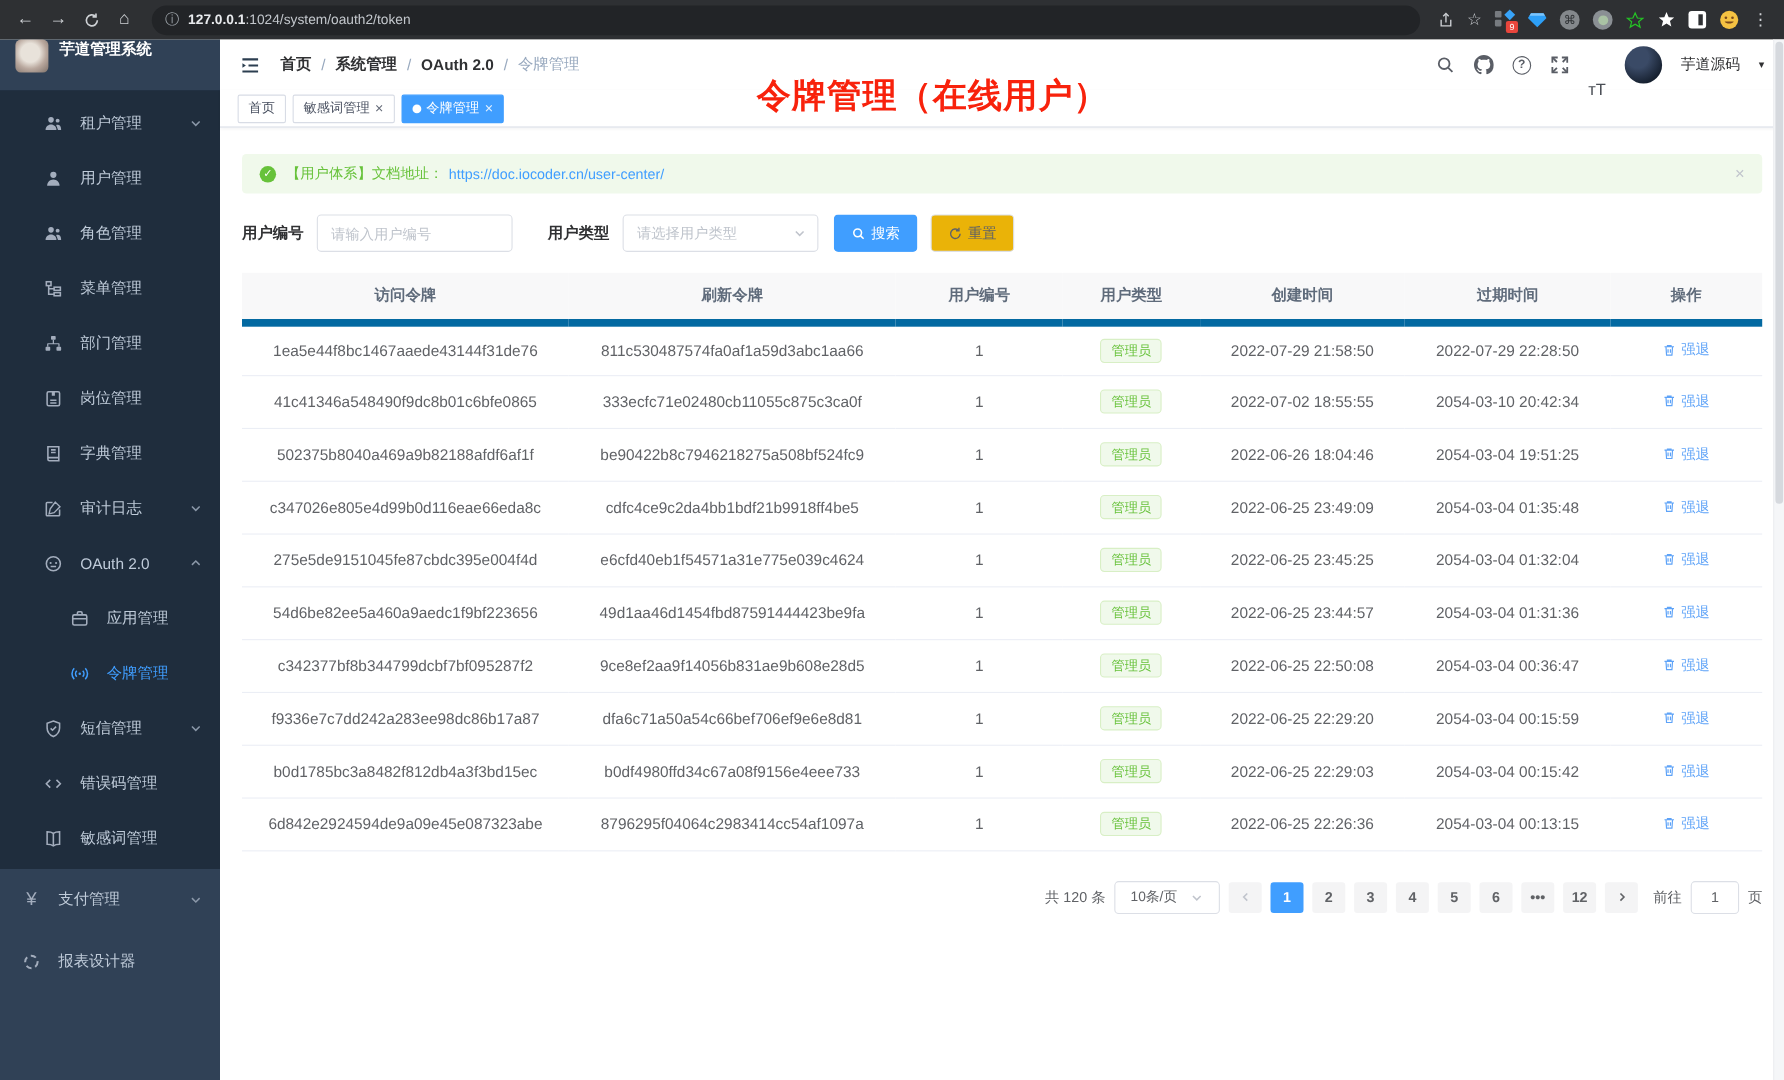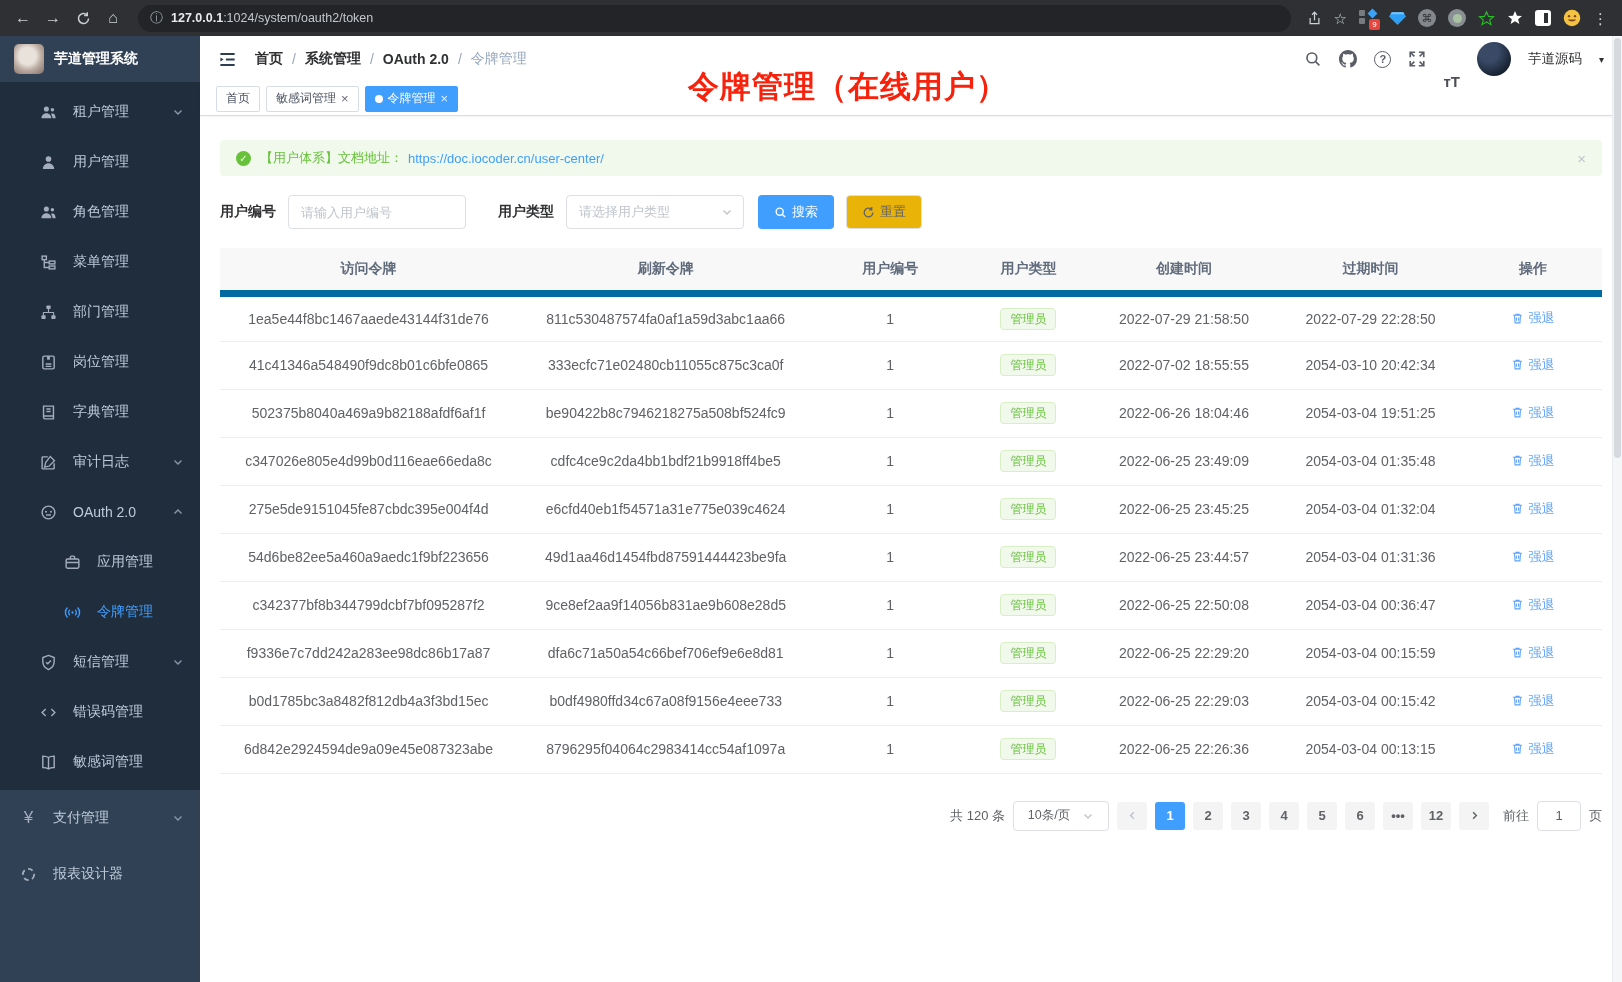--- a/index.html
+++ b/index.html
@@ -34,21 +34,21 @@
   .target-circle i { width:9px; height:9px; border-radius:50%; background:#a9c2a4; }
   .reader-ic { width:16px; height:16px; background:#fff; border-radius:3px; position:relative; }
   .reader-ic i { position:absolute; right:3px; top:3px; width:4px; height:10px; background:#2e3033; }
   .emoji-ic { width:18px; height:18px; }
 
   
   .app { display:flex; height:946px; }
 
   
   .sidebar { width:200px; background:#304156; display:flex; flex-direction:column; flex:none; }
-  .logo-row { height:46px; display:flex; align-items:center; gap:10px; padding:0 14px; flex:none; }
+  .logo-row { height:46px; display:flex; align-items:flex-start; gap:10px; padding:0 14px; flex:none; }
   .logo-img { width:30px; height:30px; border-radius:5px; flex:none;
               background:radial-gradient(circle at 45% 40%, #e8e2da 0 35%, #b9a89e 60%, #7c6f68 100%); }
   .app-title { color:#fff; font-size:14px; font-weight:700; white-space:nowrap; }
   .menu { flex:1; }
   .group-dark { background:#1f2d3d; padding:5px 0 3px; }
   .m-item { height:50px; display:flex; align-items:center; padding-left:40px; gap:16px; color:#bfcbd9;
             font-size:14px; position:relative; cursor:pointer; white-space:nowrap; }
   .m-item .micon { width:17px; height:17px; color:#a3adbd; flex:none; }
   .m-item.lvl2 { padding-left:64px; }
   .m-item.top { padding-left:20px; height:56px; }
@@ -63,21 +63,21 @@
   .topbar { height:46px; display:flex; align-items:center; padding:0 18px; flex:none; }
   .hamburger { width:19px; height:19px; color:#2c3e50; }
   .breadcrumb { display:flex; align-items:center; gap:9px; margin-left:18px; font-size:14px; }
   .bc-item { color:#303133; font-weight:600; }
   .bc-sep { color:#97a8be; font-weight:400; }
   .bc-last { color:#97a8be; font-weight:400; }
   .topbar-right { margin-left:auto; display:flex; align-items:center; gap:17px; color:#5a5e66; }
   .tb-ic { width:18px; height:18px; color:#5a5e66; }
   .help-circle { width:17px; height:17px; border-radius:50%; border:1.5px solid #5a5e66; font-size:11px; font-weight:700;
                  display:flex; align-items:center; justify-content:center; }
-  .tt-ic { font-size:15px; font-weight:700; color:#4a4e55; letter-spacing:0;margin-top:44px; }
+  .tt-ic { font-size:15px; font-weight:400; color:#4a4e55; letter-spacing:0;margin-top:44px; }
   .avatar { width:34px; height:34px; border-radius:50%; flex:none;
             background:radial-gradient(circle at 35% 30%, #3a4a66 0 30%, #16202f 75%, #0c131e 100%); }
   .username { font-size:13.5px; color:#303133; }
   .caret { font-size:10px; color:#303133; }
 
   
   .tagsbar { height:34px; border-bottom:1px solid #d8dce5; box-shadow:0 1px 3px rgba(0,21,41,.05);
              display:flex; align-items:center; padding:0 16px; gap:6px; flex:none; }
   .tag { height:26px; display:inline-flex; align-items:center; gap:5px; padding:0 9px; border:1px solid #d8dce5;
          background:#fff; color:#495060; font-size:12px; border-radius:2px; cursor:pointer; }

